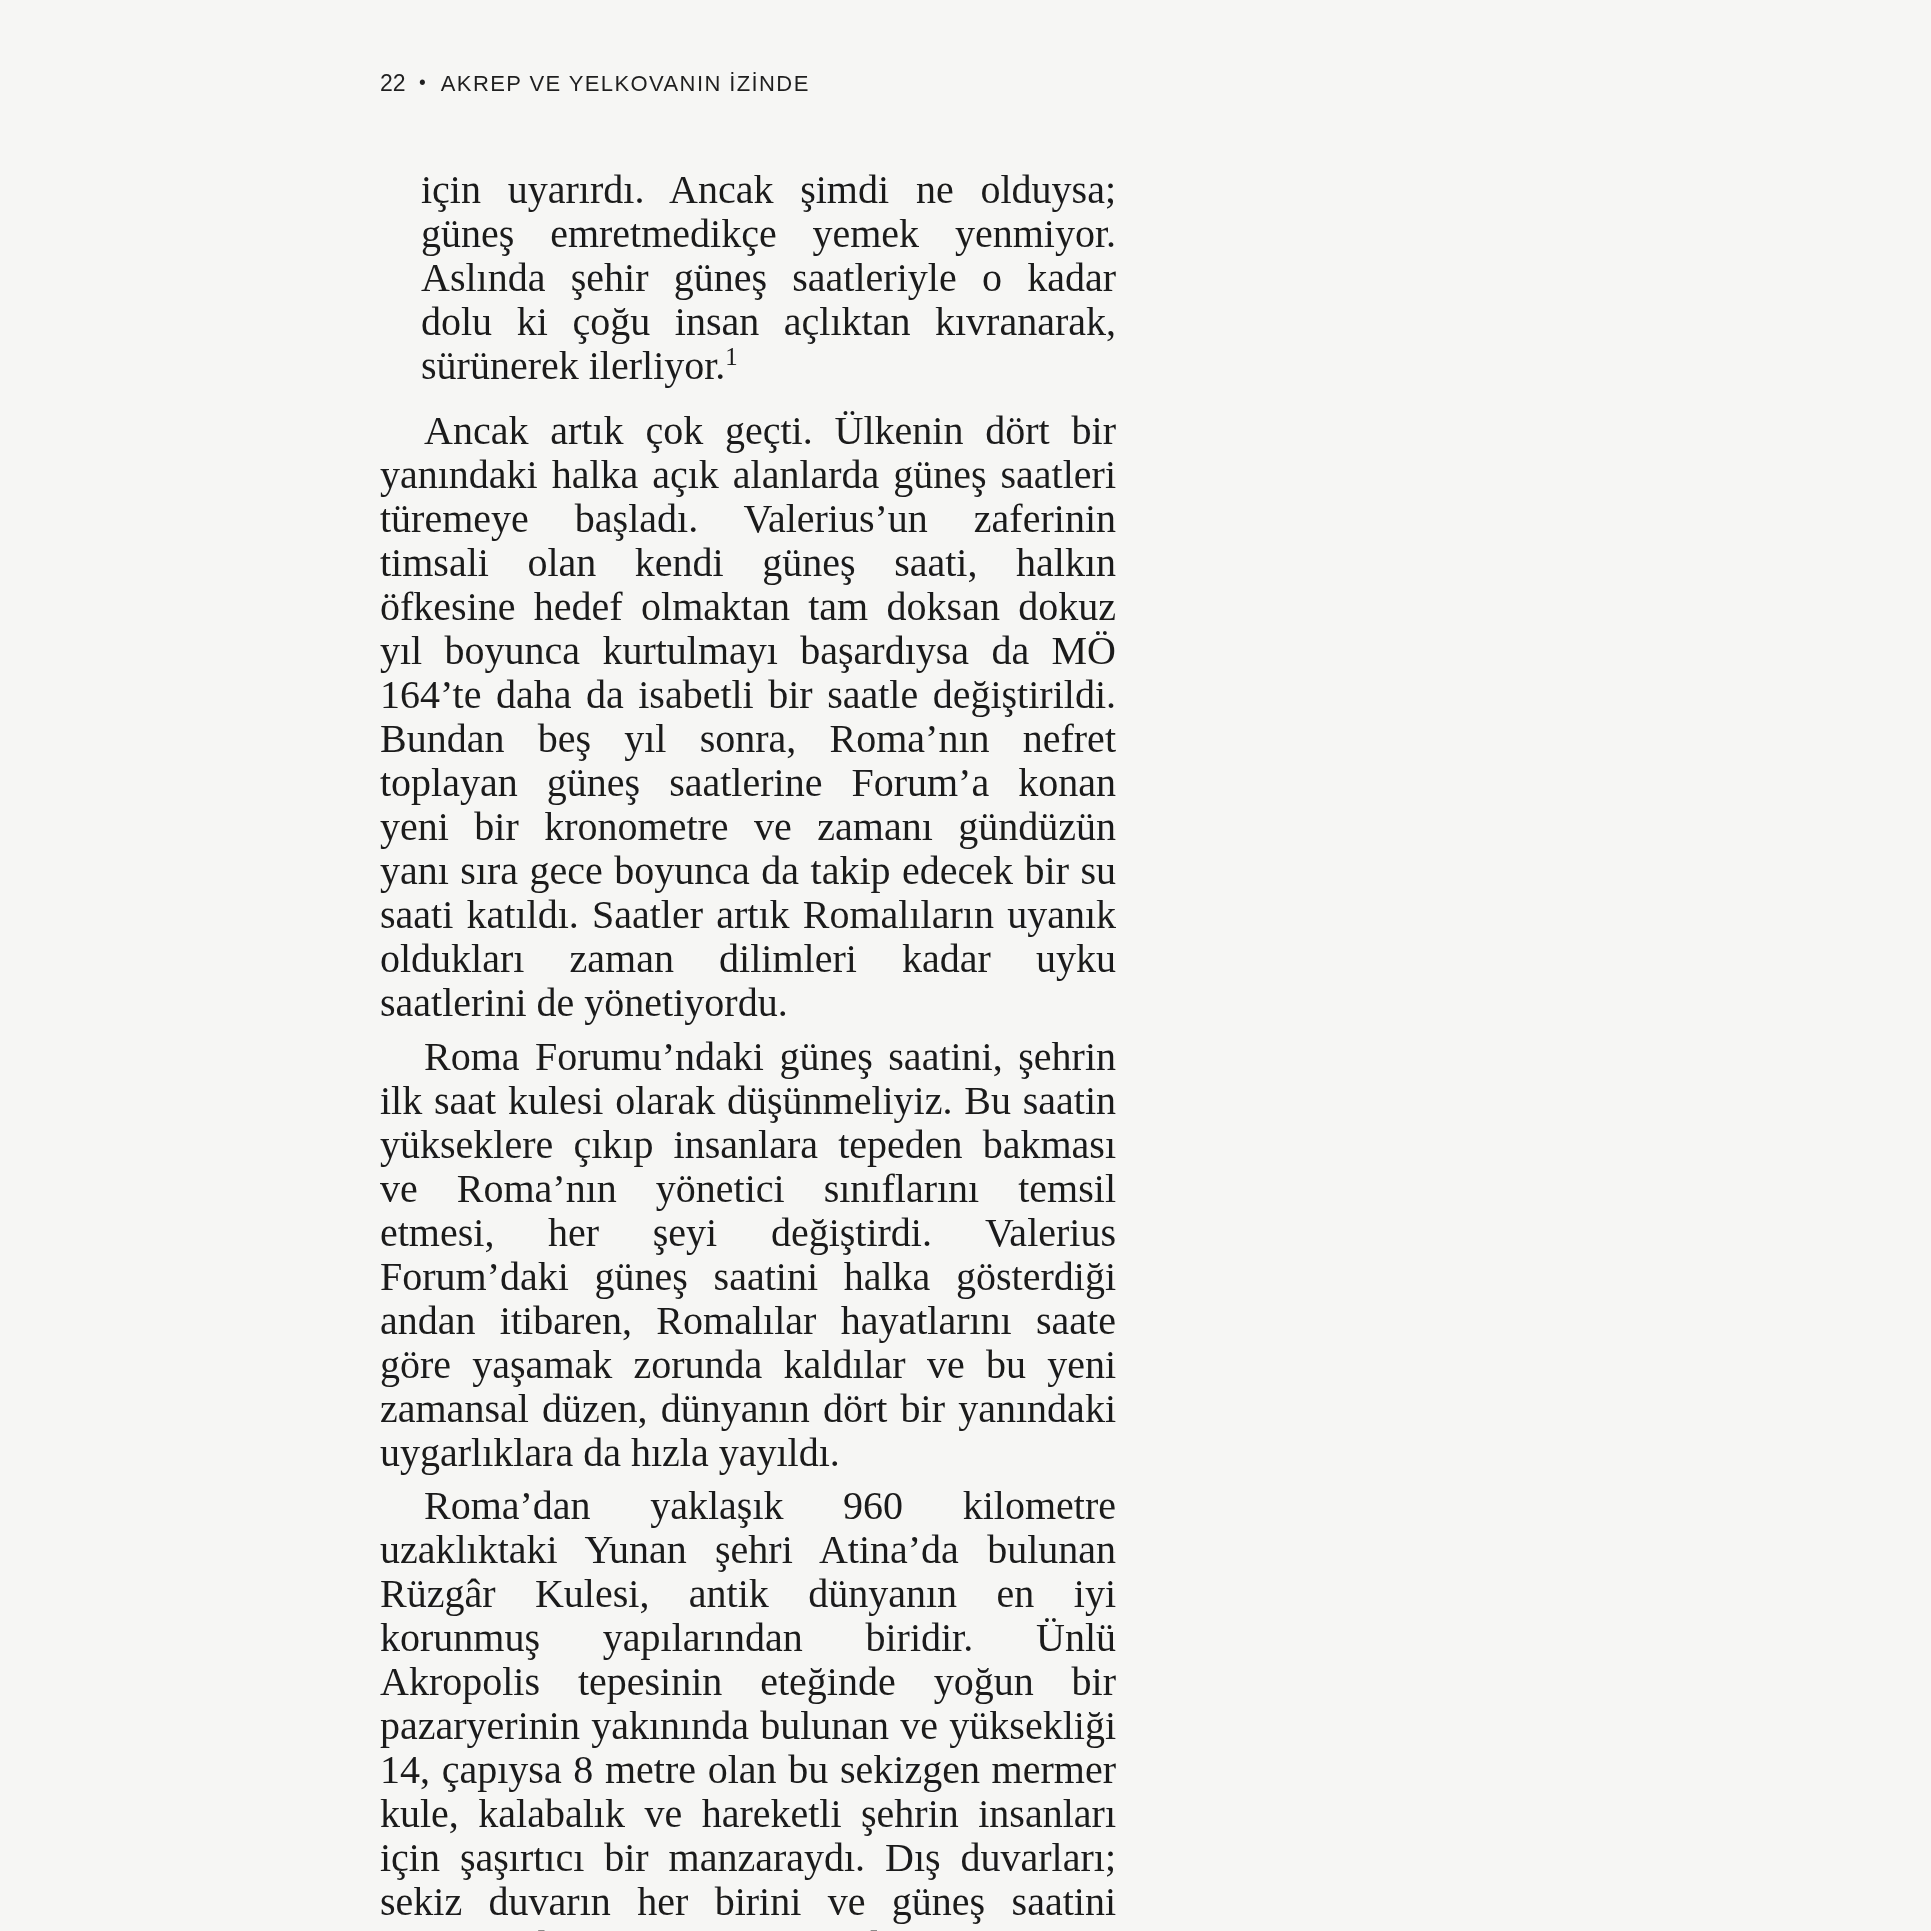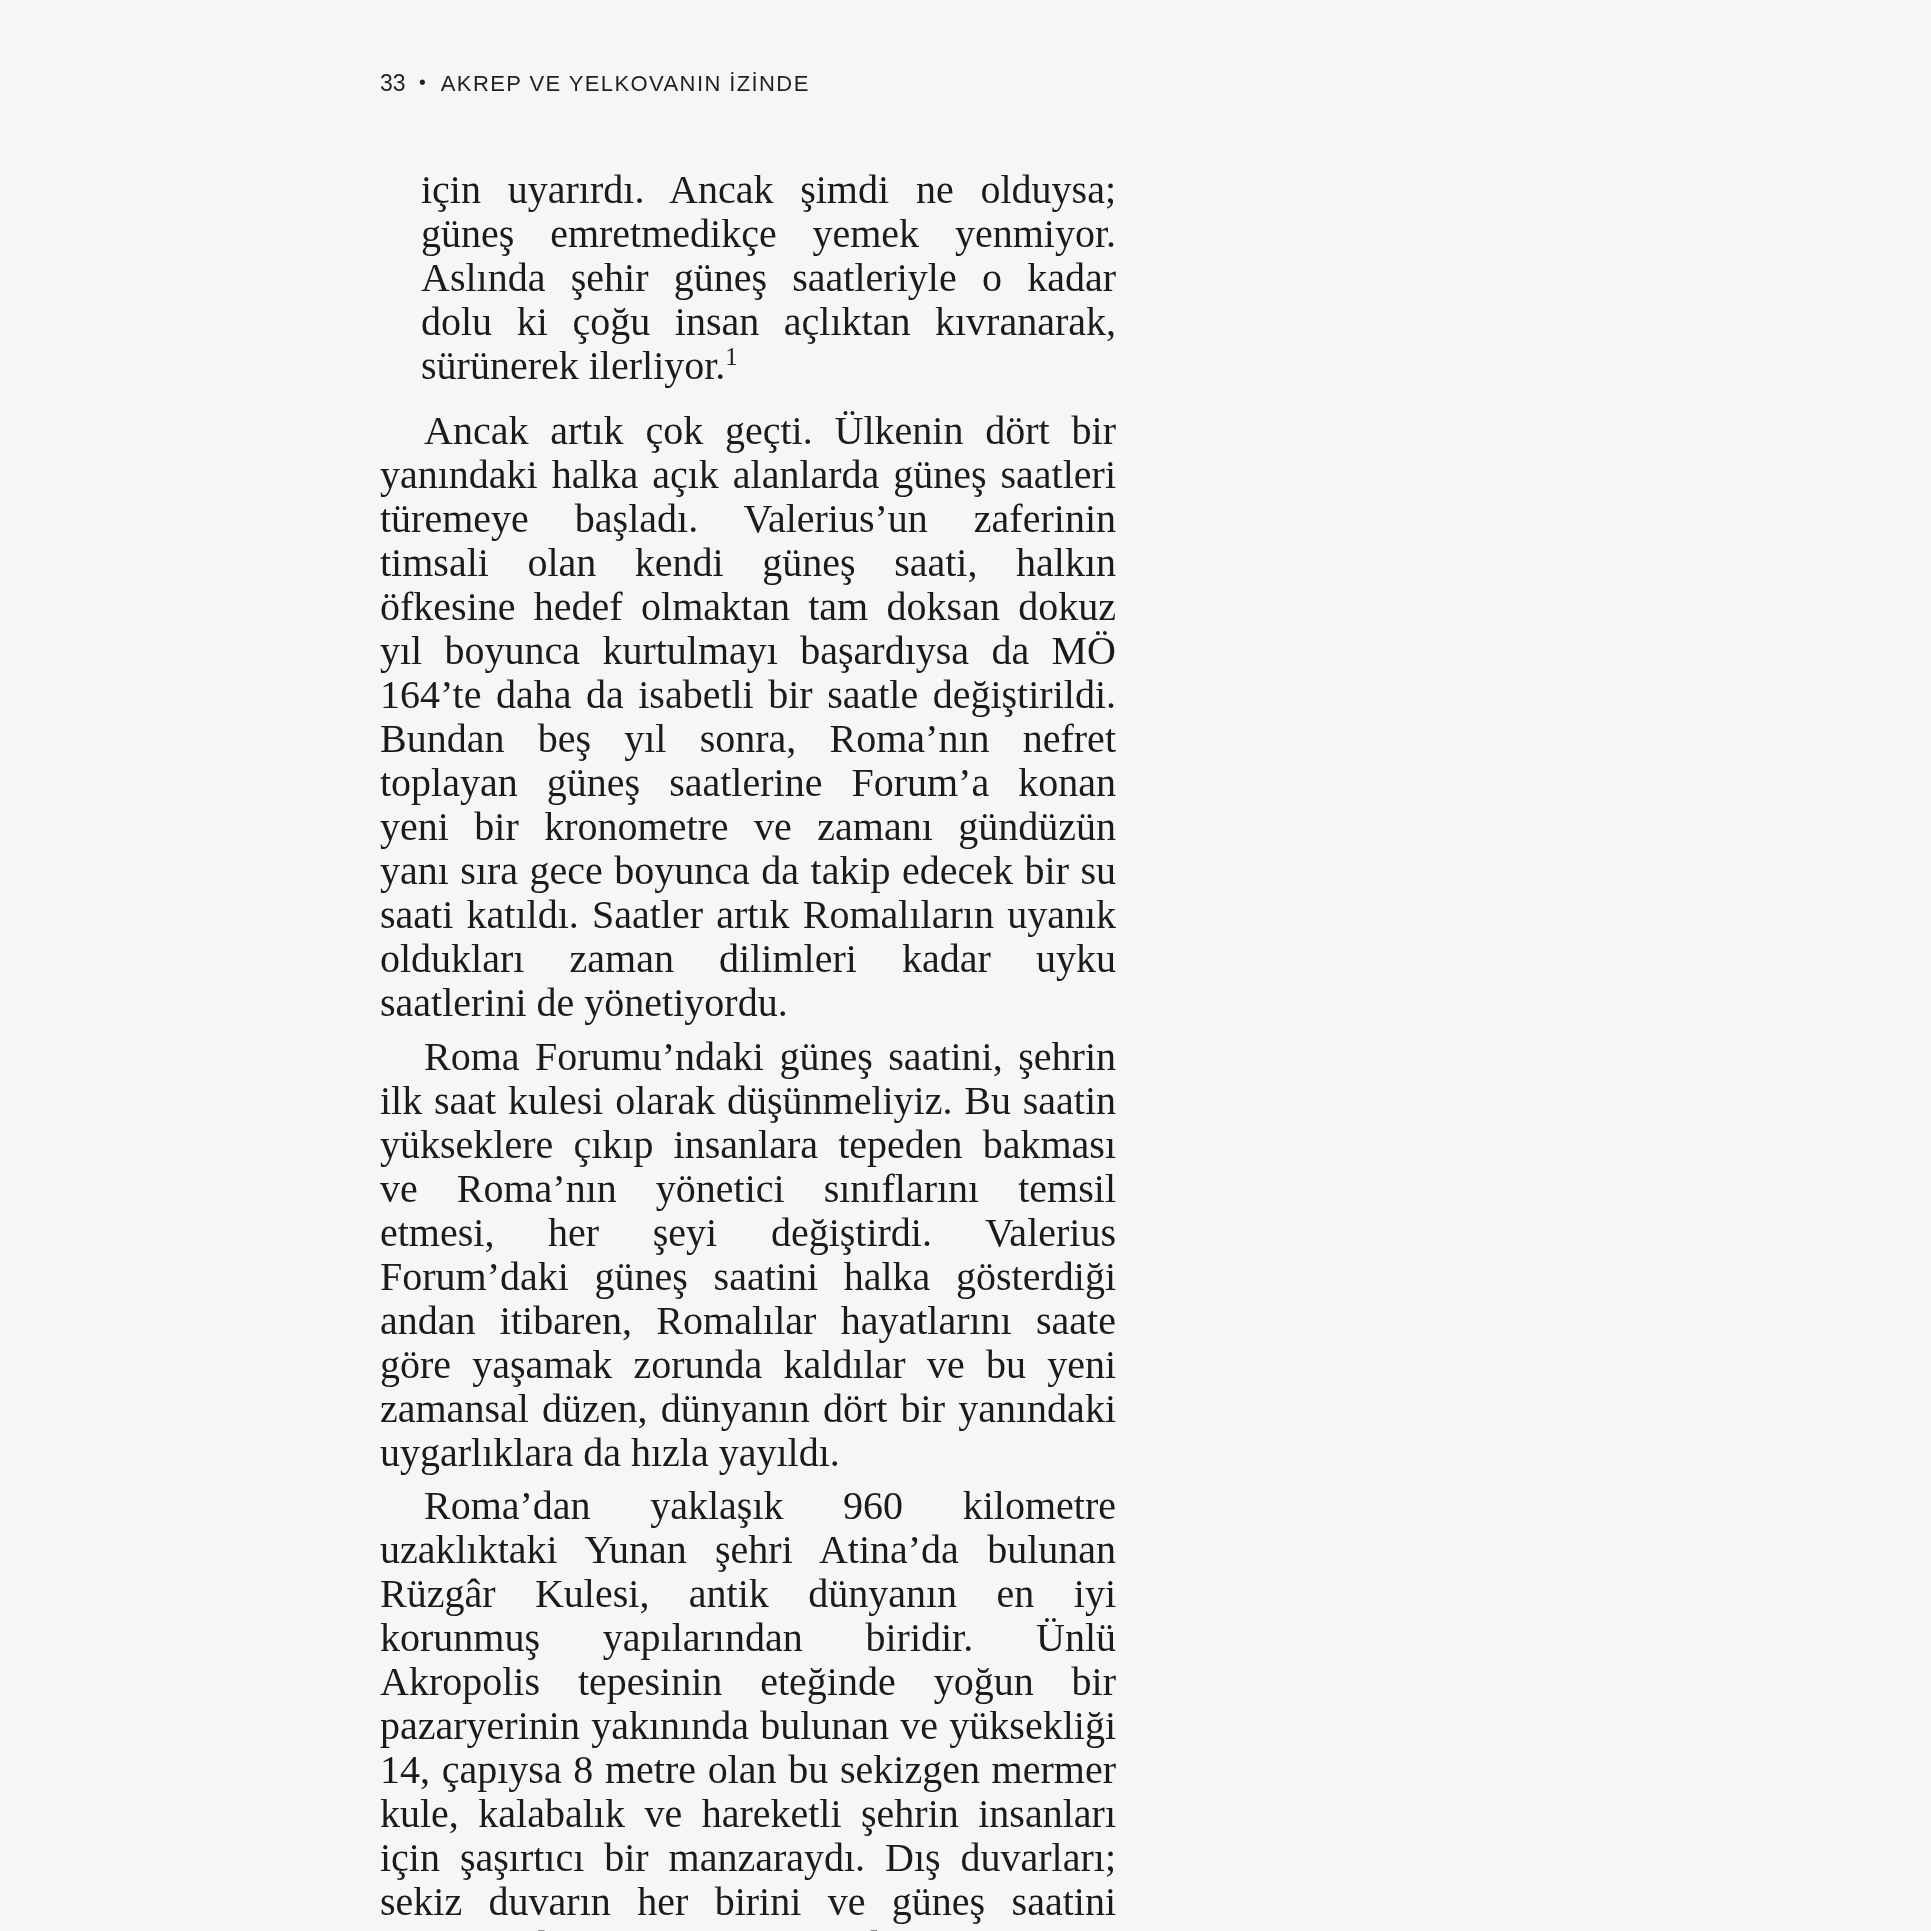--- a/index.html
+++ b/index.html
@@ -66,21 +66,21 @@
     vertical-align: super;
     letter-spacing: 0;
   }
 </style>
 </head>
 <body>
 
 <div class="page">
 
   <div class="running-header">
-    <span class="pagenum">33</span>
+    <span class="pagenum">22</span>
     <span class="sep">•</span>
     <span class="title">AKREP VE YELKOVANIN İZİNDE</span>
   </div>
 
   <div class="body-text">
 
     <p class="block-quote"><span>için uyarırdı. Ancak şimdi ne olduysa; güneş emretmedikçe yemek yenmiyor. Aslında şehir güneş saatleriyle o kadar dolu ki çoğu insan açlıktan kıvranarak, sürünerek ilerliyor.</span><sup class="fnref">1</sup></p>
 
 
     <p class="para"><span>Ancak artık çok geçti. Ülkenin dört bir yanındaki halka açık alanlarda güneş saatleri türemeye başladı. Valerius’un zaferinin timsali olan kendi güneş saati, halkın öfkesine hedef olmaktan tam doksan dokuz yıl boyunca kurtulmayı başardıysa da MÖ 164’te daha da isabetli bir saatle değiştirildi. Bundan beş yıl sonra, Roma’nın nefret toplayan güneş saatlerine Forum’a konan yeni bir kronometre ve zamanı gündüzün yanı sıra gece boyunca da takip edecek bir su saati katıldı. Saatler artık Romalıların uyanık oldukları zaman dilimleri kadar uyku saatlerini de yönetiyordu.</span></p>

